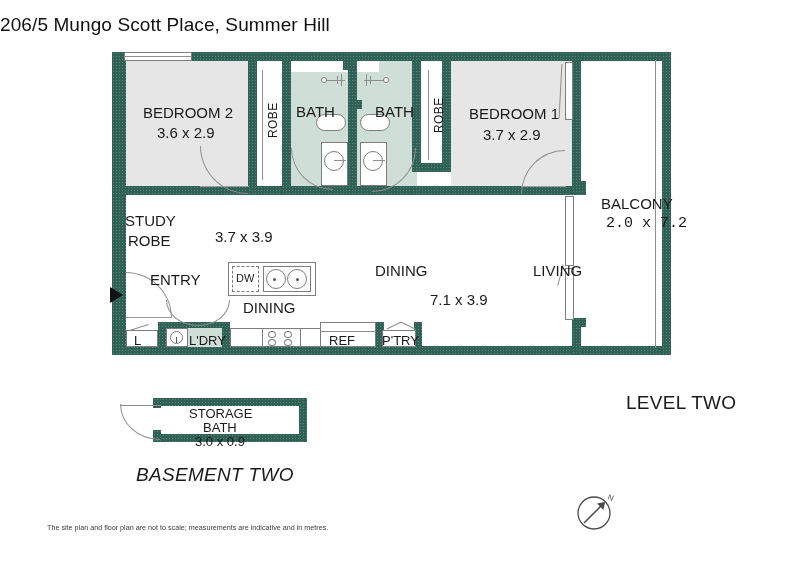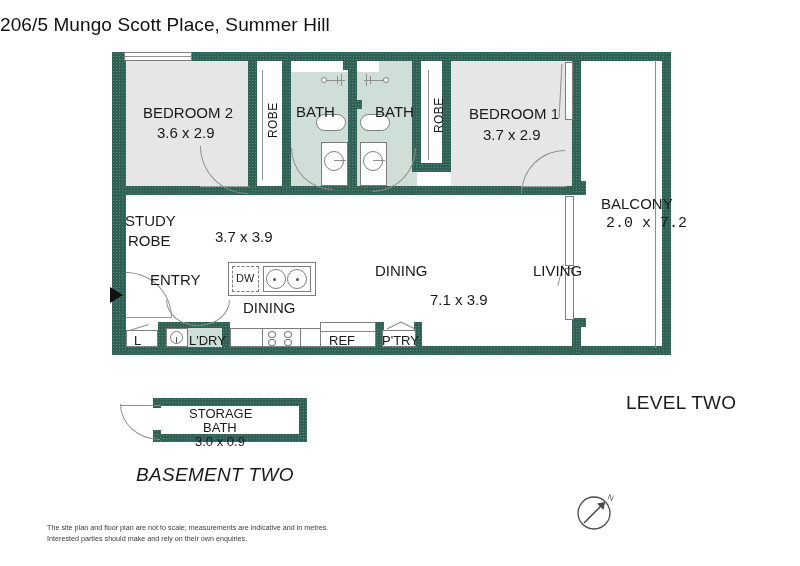--- a/index.html
+++ b/index.html
@@ -253,16 +253,15 @@
     <svg width="48" height="48" viewBox="0 0 48 48">
       <circle cx="20" cy="26" r="16" fill="none" stroke="#4a4a4a" stroke-width="1.3"></circle>
       <line x1="10" y1="36" x2="30" y2="16" stroke="#4a4a4a" stroke-width="1.5"></line>
       <polygon points="31,15 23,16.5 29.5,23" fill="#4a4a4a"></polygon>
       <text x="33" y="12" font-family="Liberation Sans, sans-serif" font-size="8" fill="#4a4a4a" transform="rotate(22 33 12)">N</text>
     </svg>
   </div>
 
   <div id="disclaimer">
     <div>The site plan and floor plan are not to scale; measurements are indicative and in metres.</div>
-    <div>Interested parties should make and rely on their own enquiries.</div>
   </div>
 
 </div>
 
 </body></html>

